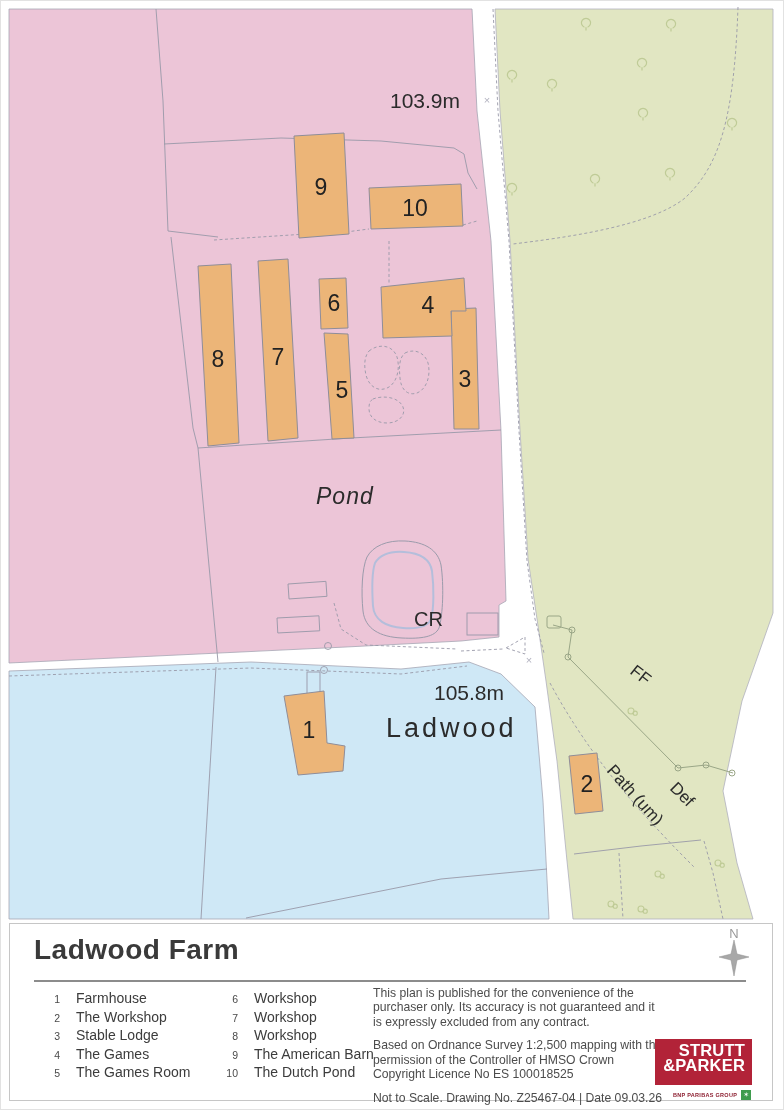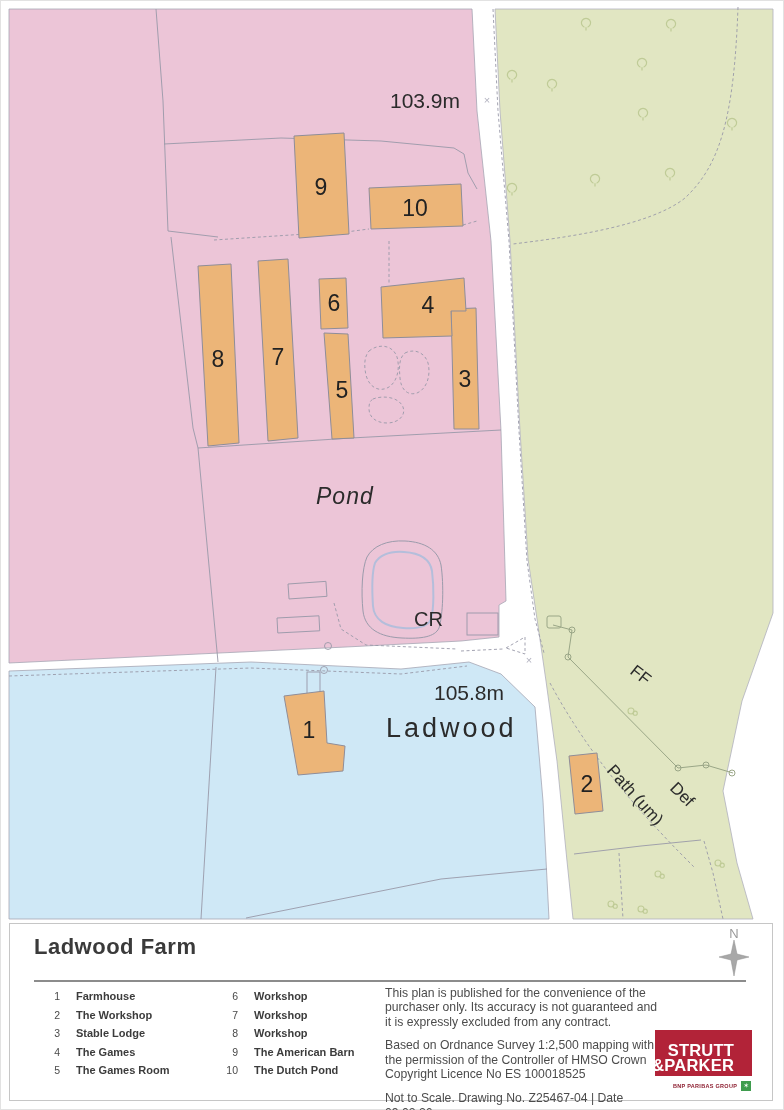--- a/index.html
+++ b/index.html
@@ -10,39 +10,39 @@
   .map-label{fill:#2b2b2b;font-family:"Liberation Sans",sans-serif;}
   .map-num{fill:#222222;font-family:"Liberation Sans",sans-serif;font-size:23px;text-anchor:middle;}
   .cross{fill:#b3b3c0;font-size:11px;text-anchor:middle;}
   .pline{fill:none;stroke:#9898a8;stroke-width:0.9;}
   .pdash{fill:none;stroke:#9898a8;stroke-width:0.9;stroke-dasharray:3,2.5;}
   .gfence{fill:none;stroke:#9aa687;stroke-width:1;}
   .bld{stroke:#8f8d99;stroke-width:1;}
   
   .panel{position:absolute;left:8px;top:922px;width:764px;height:178px;background:#ffffff;
          border:1px solid #c6c6c6;box-sizing:border-box;}
-  .panel-title{position:absolute;left:24px;top:10px;font-size:22px;font-weight:bold;
+  .panel-title{position:absolute;left:24px;top:10px;font-size:28px;font-weight:bold;
                color:#3a3a3a;letter-spacing:.5px;margin:0;}
   .rule{position:absolute;left:24px;top:56px;width:712px;height:2px;background:#8c8c8c;}
   .north{position:absolute;left:700px;top:4px;width:48px;text-align:center;}
   .north-n{font-size:13px;color:#9a9a9a;display:block;line-height:12px;}
   .legend-col{position:absolute;top:66px;}
   .legend-col.c1{left:26px;}
   .legend-col.c2{left:204px;}
   .lrow{height:18.6px;display:flex;align-items:baseline;}
   .lnum{display:inline-block;width:24px;text-align:right;margin-right:16px;
         font-size:10.5px;color:#4a4a4a;}
-  .lname{font-size:11px;color:#3c3c3c;font-weight:bold;}
+  .lname{font-size:14px;color:#3c3c3c;}
   .notes{position:absolute;left:363px;top:62px;width:292px;}
-  .notes p{margin:0 0 9px 12px;font-size:12.2px;line-height:14.4px;color:#4c4c4c;}
+  .notes p{margin:0 0 9px 0;font-size:12.2px;line-height:14.4px;color:#4c4c4c;}
   .notes p.scale{margin-top:10px;}
   .logo{position:absolute;left:645px;top:106px;width:97px;}
   .logo-box{width:97px;height:46px;background:#b22338;box-sizing:border-box;
-            display:flex;flex-direction:column;justify-content:flex-end;align-items:flex-end;
-            padding:4px 18px;}
+            display:flex;flex-direction:column;justify-content:flex-start;align-items:flex-end;
+            padding:4px 7px;margin-top:9px;}
   .logo-box span{color:#ffffff;font-weight:bold;font-size:16.5px;line-height:14.5px;
                  letter-spacing:.2px;}
   .logo-sub{margin-top:5px;margin-left:18px;display:flex;align-items:center;gap:4px;}
   .bnp-text{font-size:5.5px;font-weight:bold;color:#8c1d2f;letter-spacing:.3px;white-space:nowrap;}
   .bnp-mark{width:10px;height:10px;background:#3f9c4e;color:#ffffff;font-size:7px;
             line-height:10px;text-align:center;display:inline-block;}
 </style>
 </head>
 <body>
 

